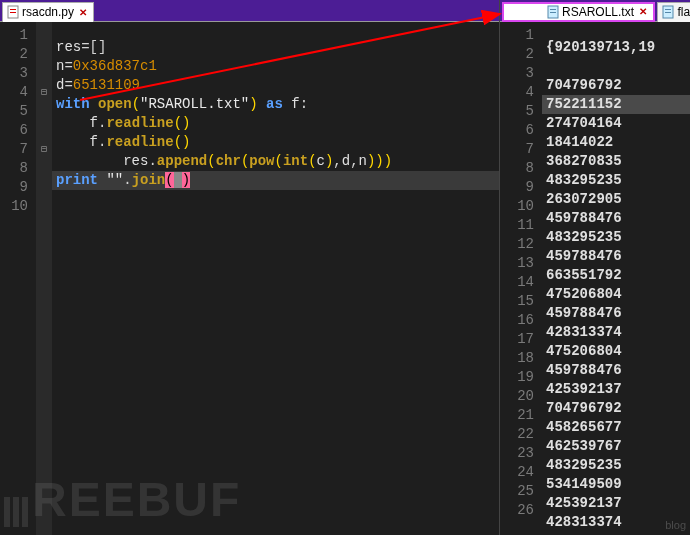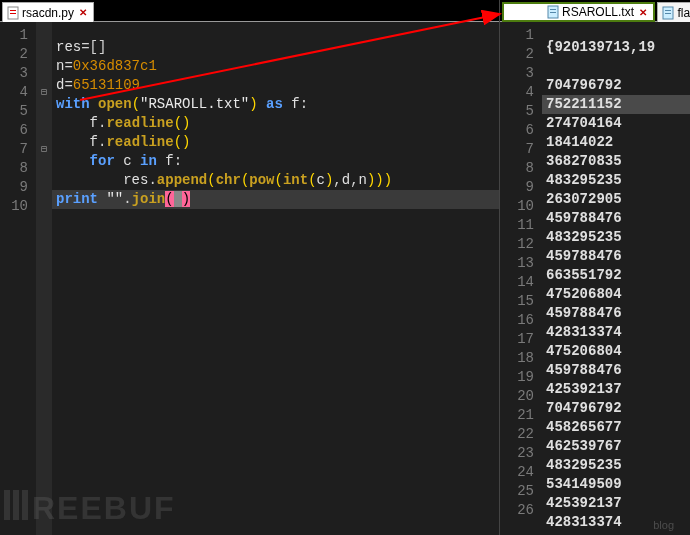--- a/index.html
+++ b/index.html
@@ -25,43 +25,44 @@
     .panel-left {
       flex: 0 0 500px;
       border-right: 1px solid #444;
     }
     .panel-right {
       flex: 1;
     }
     .tab-bar {
       display: flex;
       height: 22px;
-      background: #000000;
+      background: #4c1d95;
       border-bottom: 1px solid #999;
+      align-items: center;
       font-size: 12px;
       font-family: Arial, sans-serif;
     }
     .tab {
       display: flex;
       align-items: center;
       padding: 2px 4px;
       background: #f5f5f5;
       border: 1px solid #aaa;
       border-bottom: none;
       height: 20px;
       margin-top: 2px;
       margin-left: 2px;
       cursor: pointer;
       gap: 3px;
     }
     .tab.active {
       background: #fff;
     }
     .tab.highlighted {
-      border: 2px solid #4d7c0f;
+      border: 2px solid #d946ef;
       padding-left: 43px;
     }
     .file-icon {
       width: 12px;
       height: 14px;
       display: inline-block;
     }
     .close-icon {
       color: #b00;
       font-weight: bold;
@@ -135,41 +136,41 @@
       background: #888;
       height: 16px;
       vertical-align: middle;
     }
     .txtval { color: #e0e0e0; font-weight: bold; }
     .watermark {
       position: absolute;
       left: 4px;
       bottom: 8px;
       font-family: Arial, sans-serif;
-      font-size: 32px;
+      font-size: 48px;
       font-weight: 900;
       color: rgba(120,120,120,0.25);
       letter-spacing: 2px;
       pointer-events: none;
       display: flex;
-      align-items: flex-start;
+      align-items: flex-end;
       gap: 4px;
     }
     .wm-bars {
       display: flex;
       gap: 3px;
     }
     .wm-bar {
       width: 6px;
       height: 30px;
       background: rgba(120,120,120,0.25);
     }
     .watermark-right {
       position: absolute;
-      right: 16px;
+      right: 4px;
       bottom: 4px;
       font-family: Arial, sans-serif;
       font-size: 11px;
       color: rgba(160,160,160,0.35);
       pointer-events: none;
     }
     .arrow-svg {
       position: absolute;
       top: 0;
       left: 0;
@@ -226,21 +227,20 @@
         <div class="fold-mark"></div>
         <div class="fold-mark"></div>
       </div>
       <div class="code-lines">
         <div class="code-line"><span class="var">res</span><span class="opr">=[]</span></div>
         <div class="code-line"><span class="var">n</span><span class="opr">=</span><span class="num">0x36d837c1</span></div>
         <div class="code-line"><span class="var">d</span><span class="opr">=</span><span class="num">65131109</span></div>
         <div class="code-line"><span class="kwd">with</span><span class="fn"> open</span><span class="paren">(</span><span class="str">"RSAROLL.txt"</span><span class="paren">)</span><span class="kwd"> as</span><span class="var"> f</span><span class="opr">:</span></div>
         <div class="code-line"><span class="var">    f</span><span class="opr">.</span><span class="fn">readline</span><span class="paren">()</span></div>
         <div class="code-line"><span class="var">    f</span><span class="opr">.</span><span class="fn">readline</span><span class="paren">()</span></div>
-        <div class="code-line"><span>    </span><span class="kwd">for</span><span class="var"> c </span><span class="kwd">in</span><span class="var"> f</span><span class="opr">:</span></div>
         <div class="code-line"><span class="var">        res</span><span class="opr">.</span><span class="fn">append</span><span class="paren">(</span><span class="builtin">chr</span><span class="paren">(</span><span class="builtin">pow</span><span class="paren">(</span><span class="builtin">int</span><span class="paren">(</span><span class="var">c</span><span class="paren">)</span><span class="opr">,</span><span class="var">d</span><span class="opr">,</span><span class="var">n</span><span class="paren">)))</span></div>
         <div class="code-line current-line"><span class="kwd">print</span><span class="str"> ""</span><span class="opr">.</span><span class="fn">join</span><span class="paren-pink">(</span><span class="cursor-box"></span><span class="paren-pink">)</span></div>
       </div>
     </div>
   </div>
 
   <div class="divider"></div>
 
   <div class="panel panel-right">
     <div class="tab-bar">

